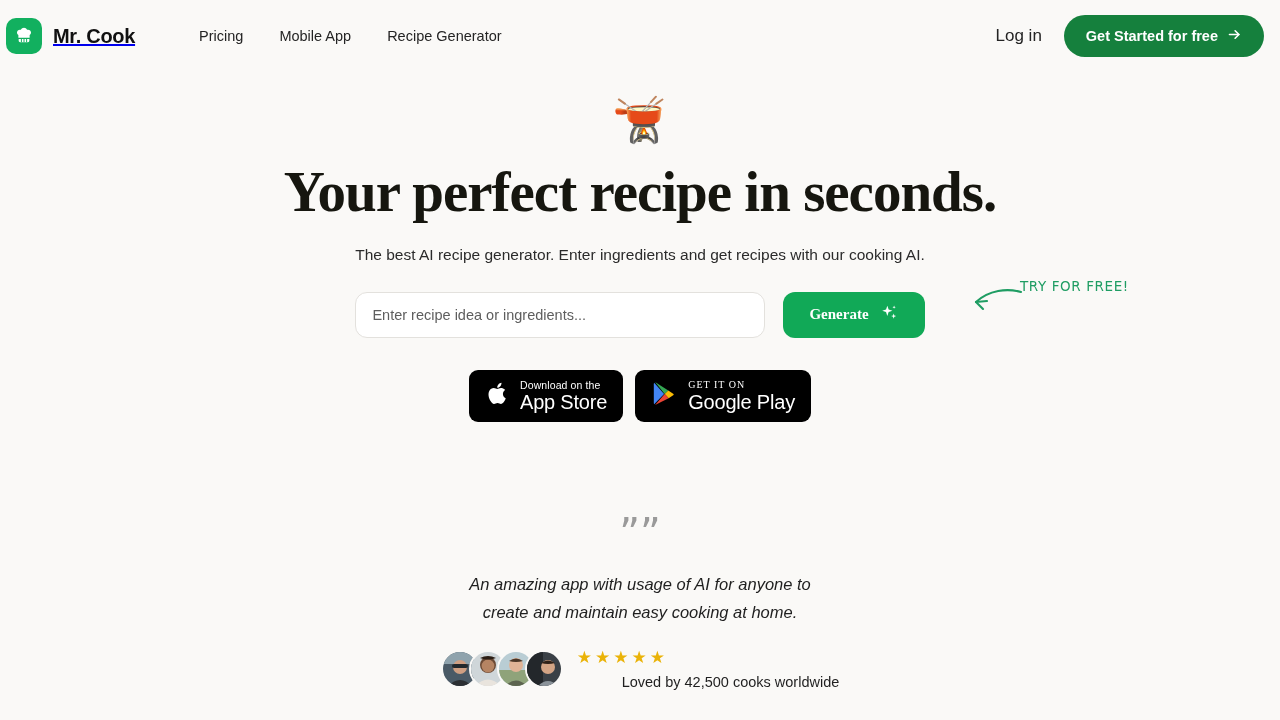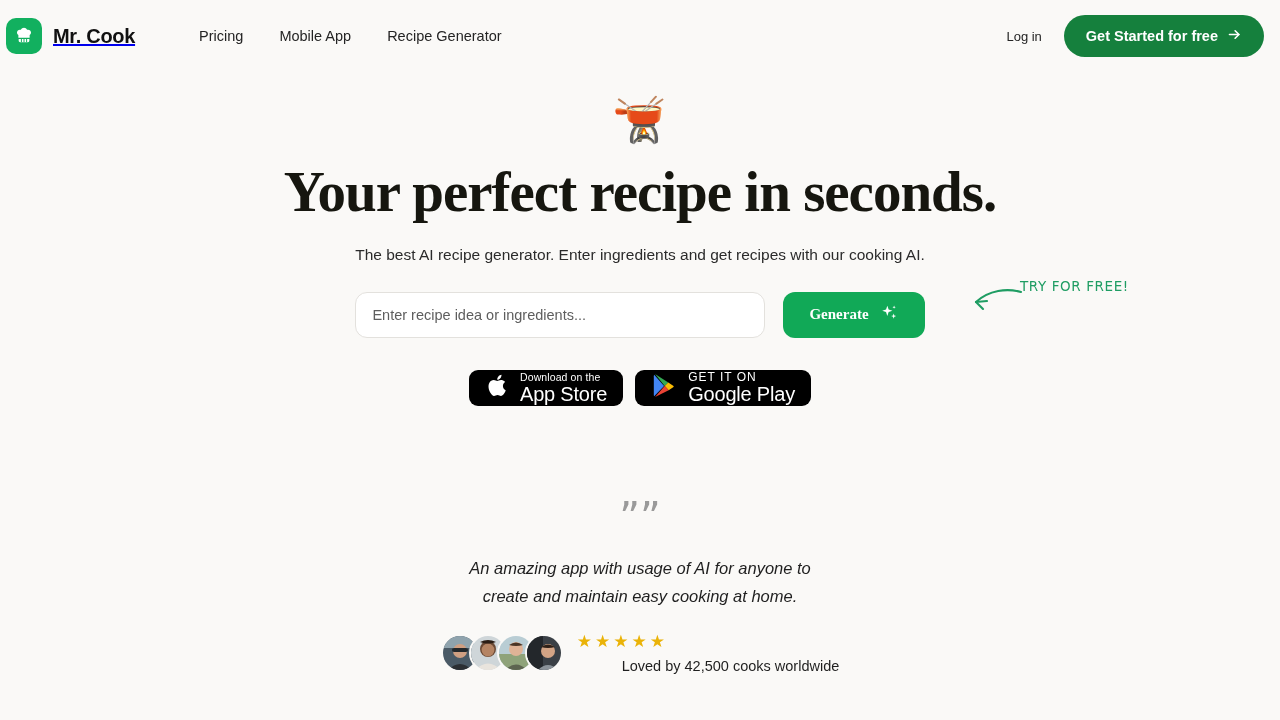--- a/index.html
+++ b/index.html
@@ -65,21 +65,21 @@
   }
 
   .header-right {
     margin-left: auto;
     display: flex;
     align-items: center;
     gap: 22px;
   }
 
   .login-link {
-    font-size: 13px;
+    font-size: 17px;
     color: #242424;
     text-decoration: none;
   }
 
   .cta-button {
     background: #15803d;
     color: #ffffff;
     border: none;
     border-radius: 999px;
     height: 42px;
@@ -196,37 +196,37 @@
   .stores {
     display: flex;
     justify-content: center;
     gap: 12px;
     margin-top: 26px;
   }
 
   .store-badge {
     background: #000000;
     border-radius: 9px;
-    height: 36px;
+    height: 52px;
     display: flex;
     align-items: center;
     gap: 10px;
     padding: 0 16px;
     cursor: pointer;
     text-decoration: none;
   }
 
   .store-badge .badge-lines { text-align: left; color: #ffffff; }
   .badge-small {
     display: block;
     font-size: 10.5px;
     line-height: 12px;
     letter-spacing: 0.1px;
   }
-  .badge-small.upper { letter-spacing: 1px; font-size: 12px; }
+  .badge-small.upper { letter-spacing: 1px; font-size: 10px; font-family: Liberation Serif, serif; }
   .badge-big {
     display: block;
     font-size: 20px;
     line-height: 22px;
     font-weight: normal;
     letter-spacing: -0.2px;
   }
 
   
   .testimonial {

